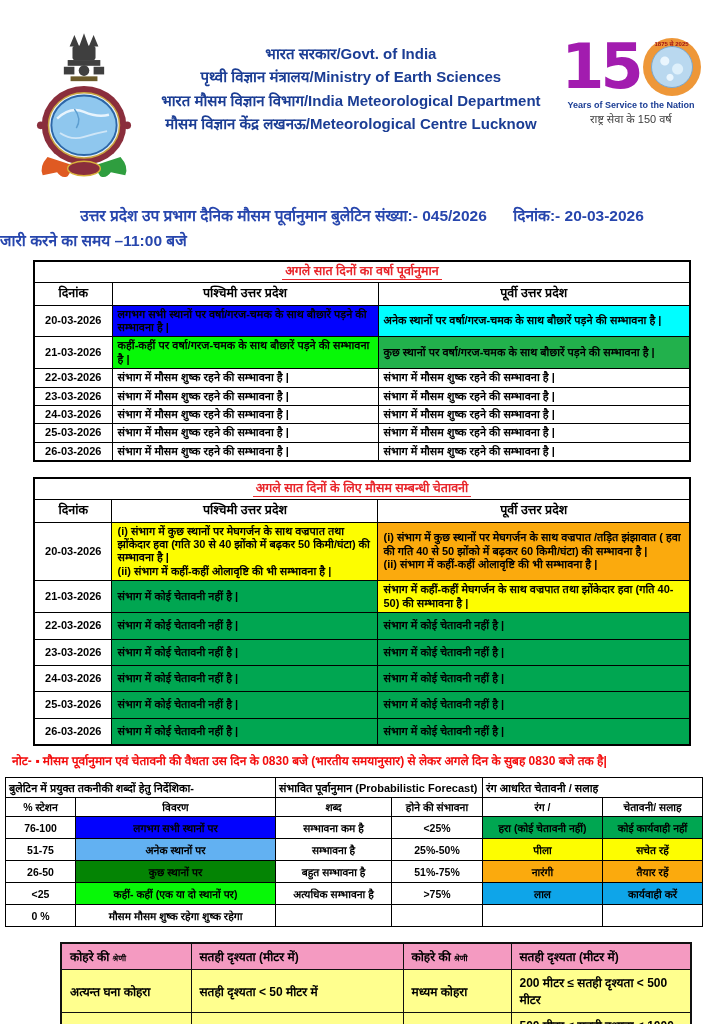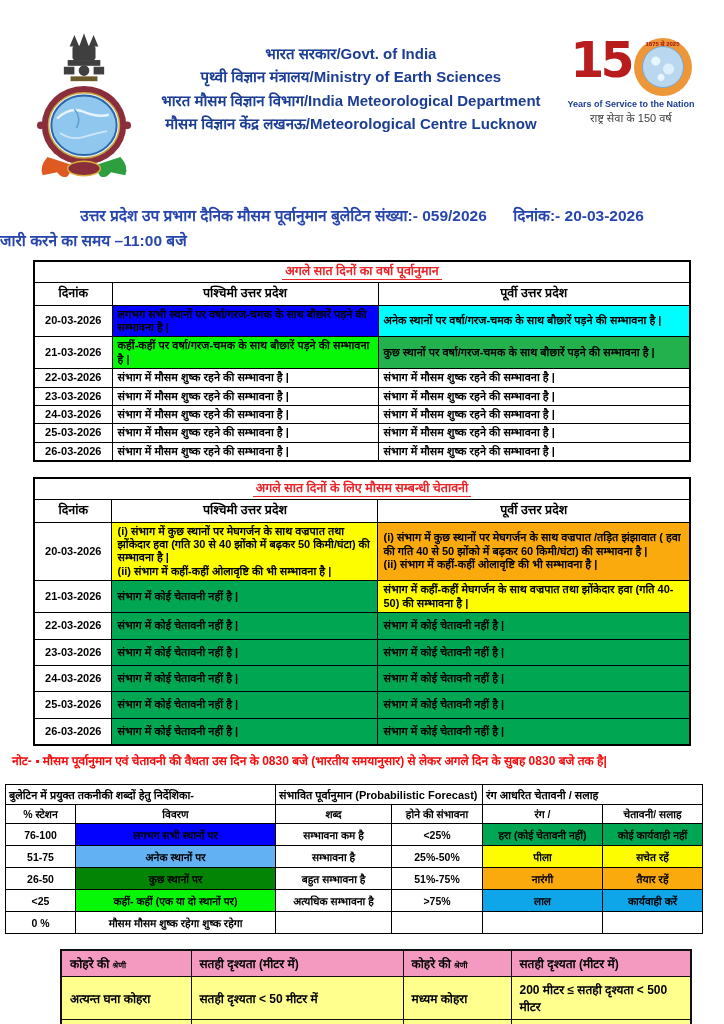--- a/index.html
+++ b/index.html
@@ -7,21 +7,21 @@
   body { font-family:"Liberation Sans", sans-serif; }
   .page { width:724px; height:1024px; background:#fff; overflow:hidden; position:relative; }
 
   
   .masthead { display:flex; padding:30px 8px 0 36px; }
   .emblem-wrap { flex:0 0 auto; width:100px; }
   .org-block { margin-left:22px; margin-top:12px; text-align:center; color:#1b3d94;
                font-weight:bold; line-height:1.55; font-size:15px; width:408px; }
   .logo150 { margin-left:2px; margin-top:8px; width:180px; text-align:center; }
   .l150-row { display:flex; align-items:flex-start; justify-content:center; }
-  .l150-num { font-size:49px; font-weight:bold; color:#b91c1c; line-height:0.95;
+  .l150-num { font-size:62px; font-weight:bold; color:#a21caf; line-height:0.95;
               letter-spacing:-4px; font-family:"DejaVu Sans", sans-serif; }
   .l150-zero { position:relative; width:58px; height:58px; border-radius:50%;
                background:#ee9738; margin-left:3px; display:flex; align-items:center;
                justify-content:center; }
   .l150-arc { position:absolute; top:2px; left:0; right:0; font-size:6px;
               color:#a01414; font-weight:bold; }
   .l150-globe { width:42px; height:42px; border-radius:50%; background:#b9d8ef;
                 border:1px solid #7aa8cf;
                 background-image:
                   radial-gradient(circle at 32% 35%, #eaf6fe 0 4px, transparent 5px),
@@ -59,21 +59,21 @@
   .bg-orange  { background:#fbaa0d; }
   .bg-red     { background:#0ea5e9; }
   .bg-dgreen  { background:#048404; }
   .bg-lblue   { background:#62b1f2; }
   .maroon     { color:#6b1212; }
 
   
   .note-line { margin:6px 0 4px 12px; color:#f30d0d; font-weight:bold; font-size:12px; }
 
   
-  .legend-tbl { margin:15px 0 0 5px; width:697px; border:1.5px solid #000; }
+  .legend-tbl { margin:8px 0 0 5px; width:697px; border:1.5px solid #000; }
   .legend-tbl td { border:1px solid #000; font-size:10.5px; font-weight:bold;
                    padding:2px 3px; text-align:center; color:#000; }
   .legend-tbl .group-row td { text-align:left; font-size:11px; font-weight:bold; }
   .legend-tbl .data-row td { height:22px; }
 
   
   .fog-tbl { margin:15px 0 0 60px; width:630px; border:2px solid #111; }
   .fog-tbl td { border:1.5px solid #111; font-size:12px; font-weight:bold;
                 padding:4px 8px; text-align:left; color:#000; }
   .fog-head td { background:#f49ac1; }
@@ -121,21 +121,21 @@
           <span class="l150-arc">1875 से 2025</span>
           <span class="l150-globe"></span>
         </span>
       </div>
       <div class="l150-en">Years of Service to the Nation</div>
       <div class="l150-hi">राष्ट्र  सेवा  के  150  वर्ष</div>
     </div>
   </div>
 
   <div class="bulletin-line">
-    <span>उत्तर प्रदेश उप प्रभाग दैनिक मौसम पूर्वानुमान बुलेटिन संख्या:- 059/2026</span>
+    <span>उत्तर प्रदेश उप प्रभाग दैनिक मौसम पूर्वानुमान बुलेटिन संख्या:- 045/2026</span>
     <span class="date-label">दिनांक:- 20-03-2026</span>
   </div>
   <div class="issue-line">जारी करने का समय –11:00  बजे</div>
 
   <table class="tbl">
     <colgroup>
         <col style="width:78px">
         <col style="width:266px">
         <col style="width:312px">
       </colgroup>

